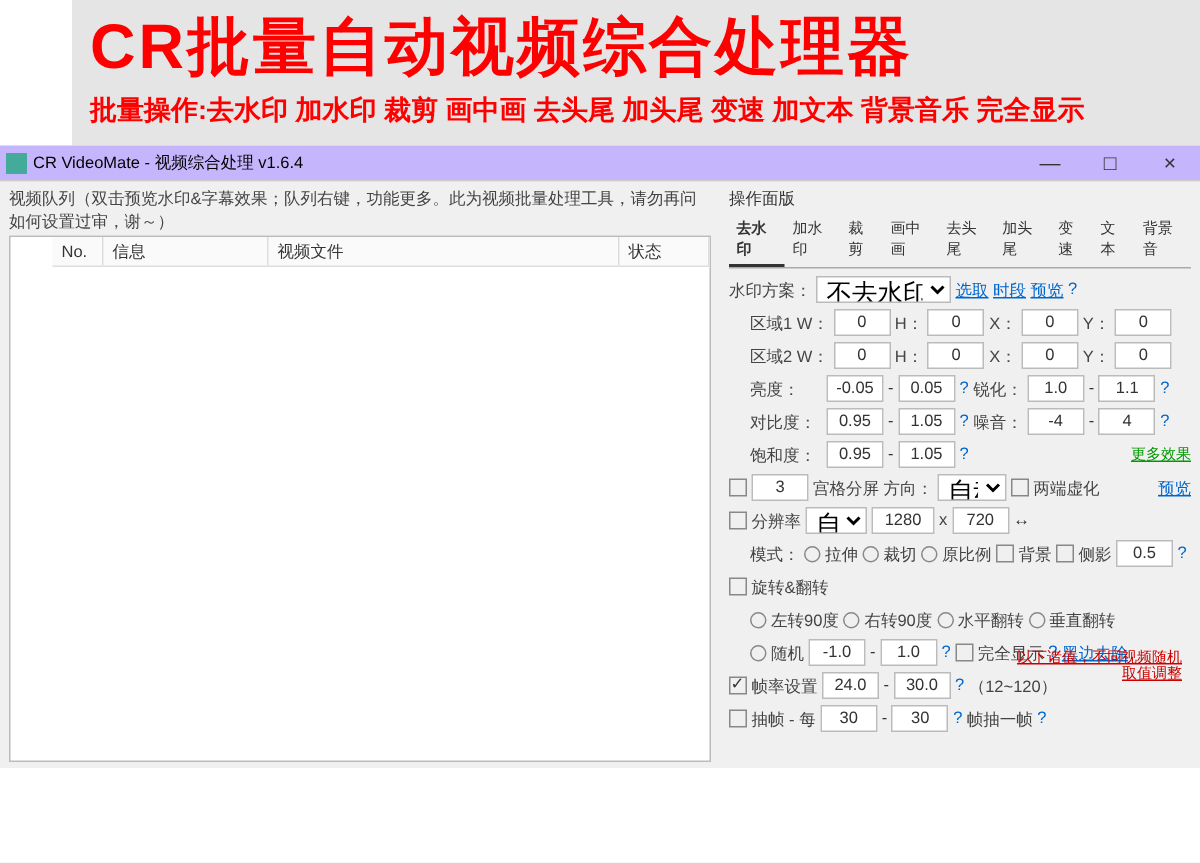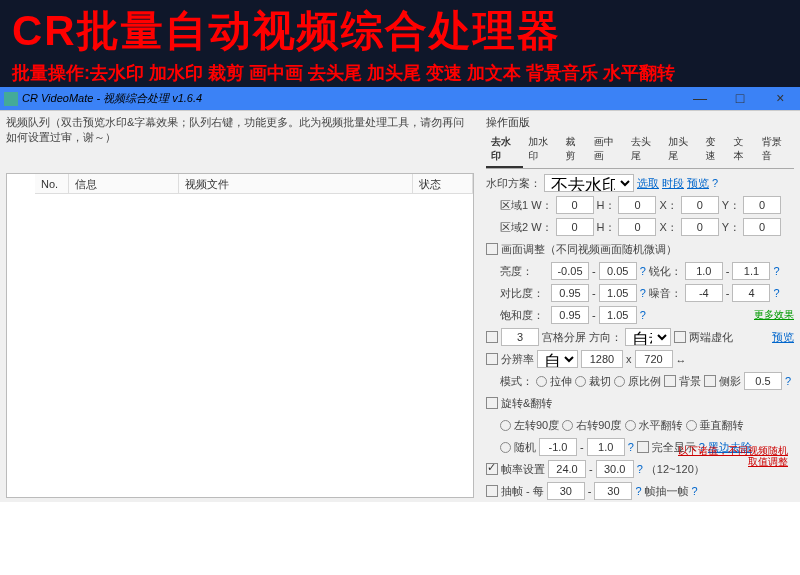--- a/index.html
+++ b/index.html
@@ -1,26 +1,26 @@
 <!DOCTYPE html>
 <html><head>
 <meta charset="utf-8">
 <style>
 * { margin: 0; padding: 0; box-sizing: border-box; font-family: "Microsoft YaHei", "SimSun", sans-serif; }
 body { width: 800px; height: 575px; background: #fff; overflow: hidden; }
-.banner { background: #0f172a; padding: 8px 12px 0; }
+.banner { background: #e5e5e5; padding: 8px 12px 10px; margin-left: 48px; }
 .banner-title { color: #ff0000; font-size: 42px; font-weight: bold; letter-spacing: 2px; line-height: 1.1; }
 .banner-sub { color: #ff0000; font-size: 18px; font-weight: bold; margin-top: 6px; line-height: 1.5; }
-.titlebar { display: flex; align-items: center; height: 24px; border-bottom: 1px solid #ccc; background: #3b82f6; font-size: 11px; font-style: italic; }
+.titlebar { display: flex; align-items: center; height: 24px; border-bottom: 1px solid #ccc; background: #c4b5fd; font-size: 11px; }
 .titlebar-icon { width: 14px; height: 14px; background: #4a9; margin: 0 4px; }
 .titlebar-title { flex: 1; }
 .titlebar-btns { display: flex; }
 .titlebar-btn { width: 40px; height: 24px; text-align: center; line-height: 22px; font-size: 14px; color: #333; }
 .main { display: flex; height: calc(575px - 160px - 24px); background: #f0f0f0; }
-.left-panel { flex: 1; padding: 4px 6px; font-size: 11px; color: #444; display: flex; flex-direction: column; gap: 26px; }
+.left-panel { flex: 1; padding: 4px 6px; font-size: 11px; color: #444; display: flex; flex-direction: column; }
 .left-label { margin-bottom: 2px; }
 .listview { flex: 1; background: #fff; border: 1px solid #bbb; padding-left: 28px; }
 .listview-header { display: flex; background: #fafafa; border-bottom: 1px solid #ddd; height: 20px; line-height: 20px; }
 .listview-col { border-right: 1px solid #ddd; padding: 0 6px; font-size: 11px; color: #333; }
 .col-no { width: 34px; }
 .col-file { flex: 1; }
 .col-info { width: 110px; }
 .col-status { width: 60px; }
 .right-panel { width: 320px; padding: 4px 6px; font-size: 11px; color: #333; overflow: hidden; }
 .panel-title { margin-bottom: 2px; }
@@ -40,21 +40,21 @@
 .cb.checked::after { content: "✓"; position: absolute; top: -3px; left: 0; font-size: 11px; }
 .rd { width: 11px; height: 11px; border: 1px solid #888; border-radius: 50%; display: inline-block; vertical-align: middle; }
 .qmark { color: #06c; font-size: 11px; }
 .indent { padding-left: 14px; }
 </style>
 </head>
 <body>
 
 <div class="banner">
   <div class="banner-title">CR批量自动视频综合处理器</div>
-  <div class="banner-sub">批量操作:去水印 加水印 裁剪 画中画 去头尾 加头尾 变速 加文本 背景音乐 水平翻转</div>
+  <div class="banner-sub">批量操作:去水印 加水印 裁剪 画中画 去头尾 加头尾 变速 加文本 背景音乐 完全显示</div>
 </div>
 
 <div class="titlebar">
   <div class="titlebar-icon"></div>
   <div class="titlebar-title">CR VideoMate - 视频综合处理 v1.6.4</div>
   <div class="titlebar-btns">
     <div class="titlebar-btn">—</div>
     <div class="titlebar-btn">□</div>
     <div class="titlebar-btn">×</div>
   </div>
@@ -112,24 +112,20 @@
       <label>W：</label>
         <span class="num">0</span>
       <label>H：</label>
         <span class="num">0</span>
       <label>X：</label>
         <span class="num">0</span>
       <label>Y：</label>
         <span class="num">0</span>
     </div>
 
-    <div class="row">
-      <span class="cb"></span>
-      <label>画面调整（不同视频画面随机微调）</label>
-    </div>
     <div class="row indent">
       <label class="lbl">亮度：</label>
       <span class="num">-0.05</span>
         <span class="range-sep">-</span>
         <span class="num">0.05</span>
       <span class="qmark">?</span>
       <label>锐化：</label>
       <span class="num">1.0</span>
         <span class="range-sep">-</span>
         <span class="num">1.1</span>

